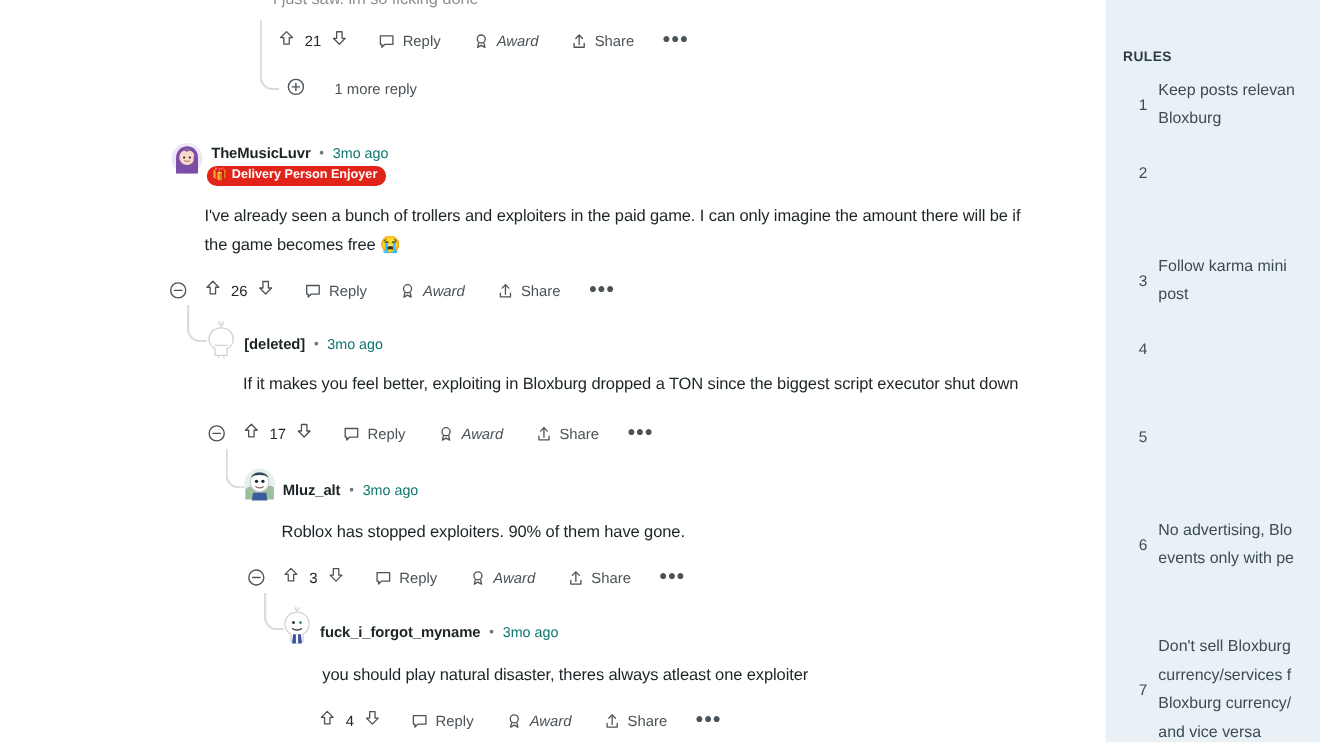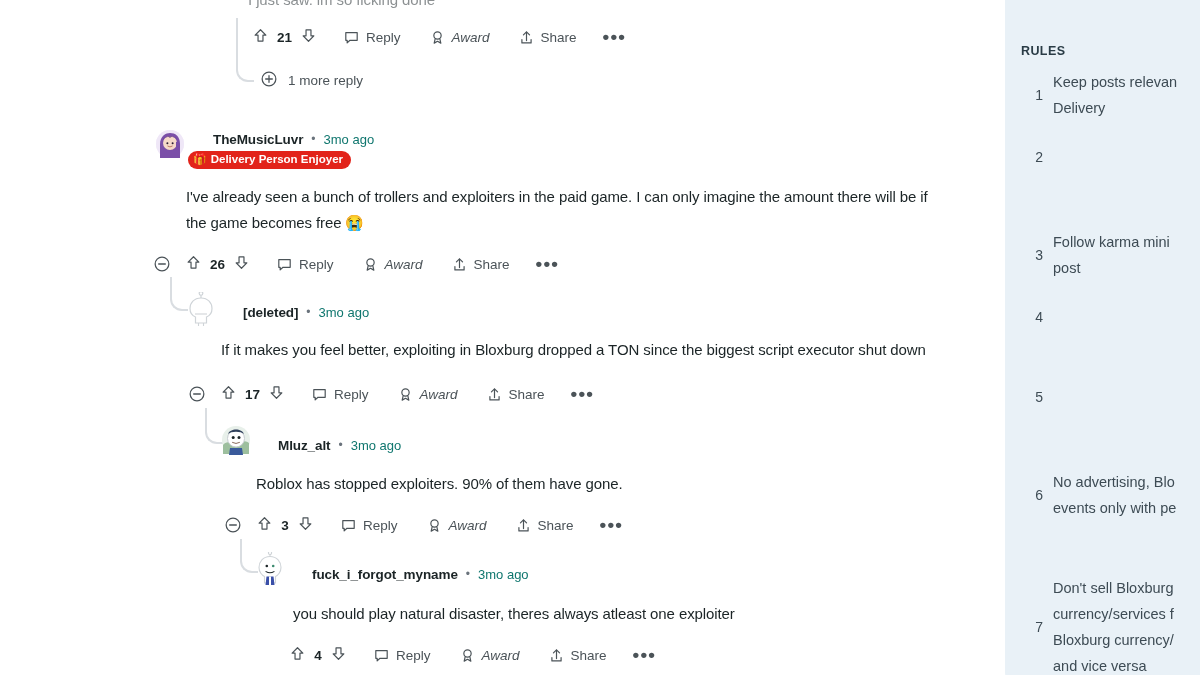--- a/index.html
+++ b/index.html
@@ -40,21 +40,20 @@
     width: 18px;
   }
 
   
   .author-row {
     position: absolute;
     display: flex;
     align-items: center;
     gap: 7px;
     height: 22px;
-    margin-left: 21px;
   }
   .avatar {
     width: 28px; height: 28px;
     border-radius: 50%;
     flex: 0 0 28px;
     position: relative;
     overflow: visible;
   }
   .author-name {
     font-size: 13.5px;
@@ -118,21 +117,21 @@
   }
   .act-collapse { margin-right: 14px; }
   .votegroup {
     display: flex;
     align-items: center;
     gap: 8px;
     margin-right: 26px;
   }
   .votecount {
     font-size: 13.5px;
-    font-weight: 700;
+    font-weight: 400;
     color: #1b2426;
     min-width: 8px;
     text-align: center;
   }
   .act-reply { margin-right: 28px; }
   .act-award { margin-right: 28px; font-style: italic; }
   .act-share { margin-right: 26px; }
   .act-more {
     color: #4b5358;
     font-size: 19px;
@@ -140,21 +139,21 @@
     letter-spacing: 1.2px;
     font-weight: 700;
   }
   .act svg { display: block; }
 
   
   .more-replies {
     position: absolute;
     display: flex;
     align-items: center;
-    gap: 10px;
+    gap: 26px;
     font-size: 13.5px;
     color: #4b5358;
   }
 
   
   #sidebar {
     position: absolute;
     left: 1005px;
     top: -14px;
     width: 230px;
@@ -563,21 +562,21 @@
     </div>
 
   </div>
 
   <div id="sidebar">
     <div id="rules-title">RULES</div>
 
     <div class="rule-row" style="top:83px;">
       <div class="rule-num">1</div>
       <div class="rule-text">Keep posts relevan
-Delivery</div>
+Bloxburg</div>
     </div>
     <div class="rule-row" style="top:163px;">
       <div class="rule-num">2</div>
     </div>
     <div class="rule-row" style="top:243px;">
       <div class="rule-num">3</div>
       <div class="rule-text">Follow karma mini
 post</div>
     </div>
     <div class="rule-row" style="top:323px;">

